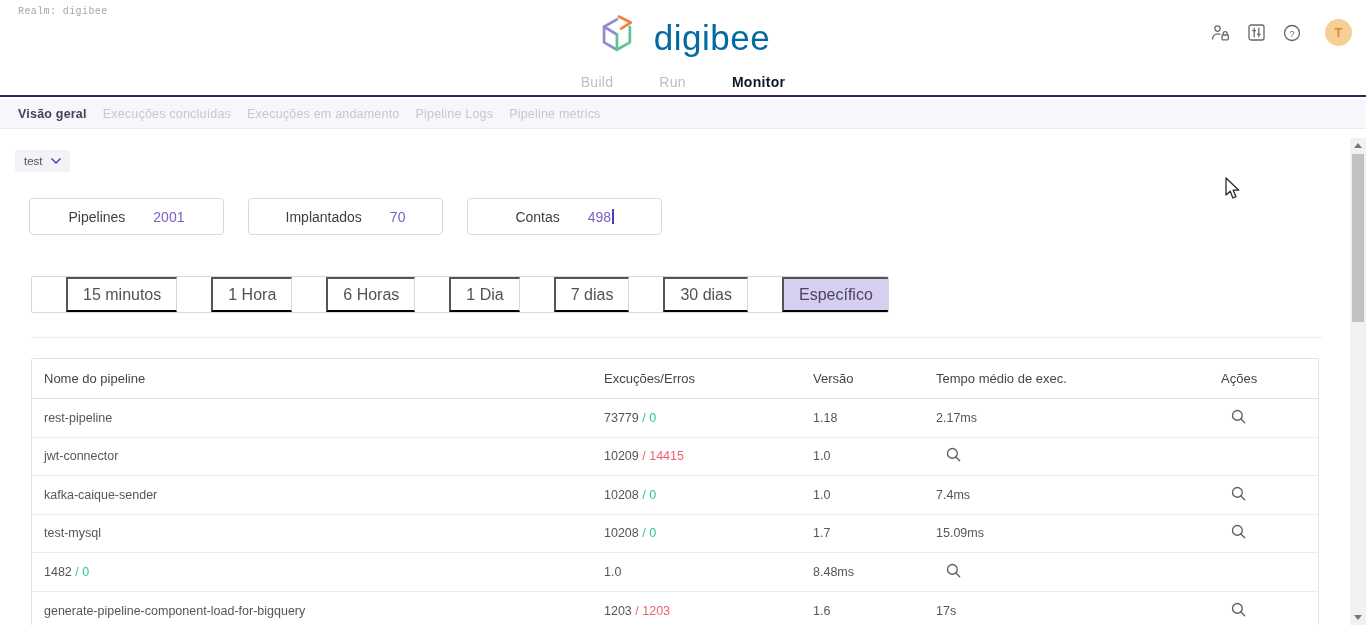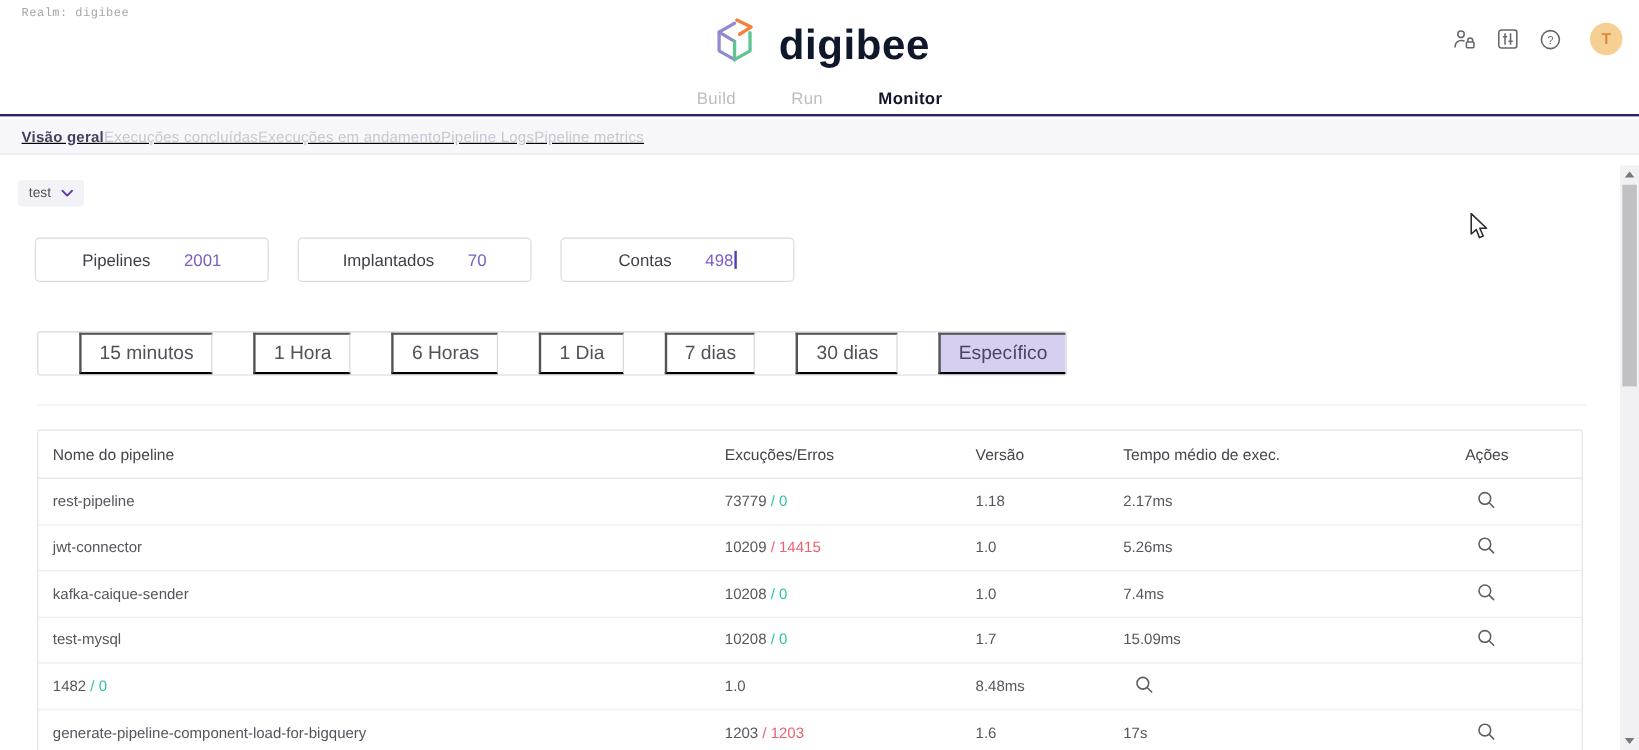--- a/index.html
+++ b/index.html
@@ -6,35 +6,35 @@
   html,body { width:1366px; height:625px; overflow:hidden; background:#fff;
               font-family:"Liberation Sans","DejaVu Sans",sans-serif; }
   .app { position:relative; width:1366px; height:625px; }
 
   
   .header { position:absolute; top:0; left:0; width:1366px; height:97px;
             background:#fff; border-bottom:2px solid #3c1f63; }
   .realm { position:absolute; left:18px; top:6px; font-size:10px; color:#a7a7ab; letter-spacing:.4px;font-family:Liberation Mono, monospace; }
   .logo { position:absolute; top:12px; left:50%; transform:translateX(-50%);
           display:flex; align-items:center; gap:12px; }
-  .logo-text { font-size:35px; color:#0f172a; font-weight:700; letter-spacing:.5px; line-height:1; }
+  .logo-text { font-size:35px; color:#0369a1; font-weight:400; letter-spacing:.5px; line-height:1; }
   .main-tabs { position:absolute; top:74px; left:50%; transform:translateX(-50%);
                display:flex; gap:46px; font-size:14px; }
   .main-tab { color:#bdbdc2; cursor:pointer; letter-spacing:.3px; }
   .main-tab.active { color:#0f172a; font-weight:bold; }
   .header-right { position:absolute; right:14px; top:19px; display:flex; align-items:center; gap:14px; }
   .hicon { width:22px; height:22px; display:flex; align-items:center; justify-content:center; cursor:pointer; }
   .avatar { width:27px; height:27px; border-radius:50%; background:#f6cf92; color:#dd8a3e;
             font-weight:bold; font-size:13px; display:flex; align-items:center; justify-content:center;
             margin-left:8px; cursor:pointer; }
 
   
   .subnav { position:absolute; top:99px; left:0; width:1366px; height:30px; background:#f7f6fa;
             border-bottom:1px solid #eae8f0; display:flex; align-items:center;
-            padding-left:18px; font-size:12.5px;text-decoration:underline; }
+            padding-left:18px; gap:16px; font-size:12.5px; }
   .subnav-item { color:#c8c6d3; cursor:pointer; letter-spacing:.2px; white-space:nowrap; }
   .subnav-item.active { color:#46405e; font-weight:bold; }
 
   
   .env-select { position:absolute; left:15px; top:150px; height:22px; padding:0 9px;
                 background:#f3f2f7; border:none; border-radius:3px; display:inline-flex;
                 gap:8px; align-items:center; font-size:11.5px; color:#515158; cursor:pointer;
                 font-family:inherit; }
   .stats { position:absolute; left:29px; top:198px; display:flex; gap:24px; }
   .stat-card { width:195px; height:37px; border:1px solid #dbdbdf; border-radius:4px;
@@ -189,21 +189,20 @@
               <svg width="15" height="15" viewBox="0 0 16 16" fill="none" stroke="#5d5d64" stroke-width="1.4">
                 <circle cx="6.8" cy="6.8" r="5.2"></circle>
                 <path d="M10.6 10.6 L14.6 14.6" stroke-linecap="round"></path>
               </svg>
             </span></div>
         </div>
         <div class="trow">
           <div>jwt-connector</div>
           <div>10209 <span class="exec-sep err">/ 14415</span></div>
           <div>1.0</div>
-          <div>5.26ms</div>
           <div><span class="search-btn">
               <svg width="15" height="15" viewBox="0 0 16 16" fill="none" stroke="#5d5d64" stroke-width="1.4">
                 <circle cx="6.8" cy="6.8" r="5.2"></circle>
                 <path d="M10.6 10.6 L14.6 14.6" stroke-linecap="round"></path>
               </svg>
             </span></div>
         </div>
         <div class="trow">
           <div>kafka-caique-sender</div>
           <div>10208 <span class="exec-sep ok">/ 0</span></div>

